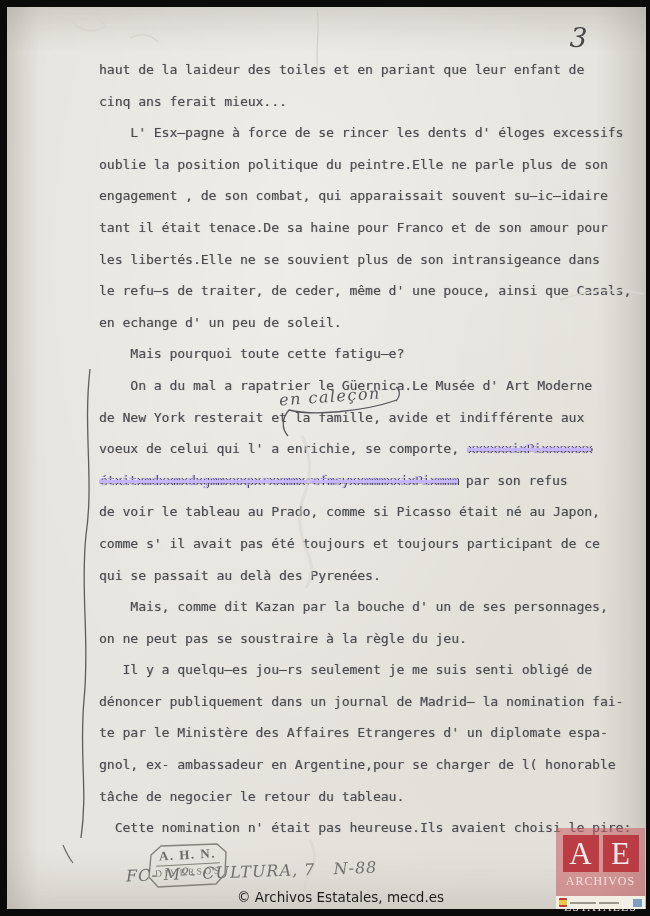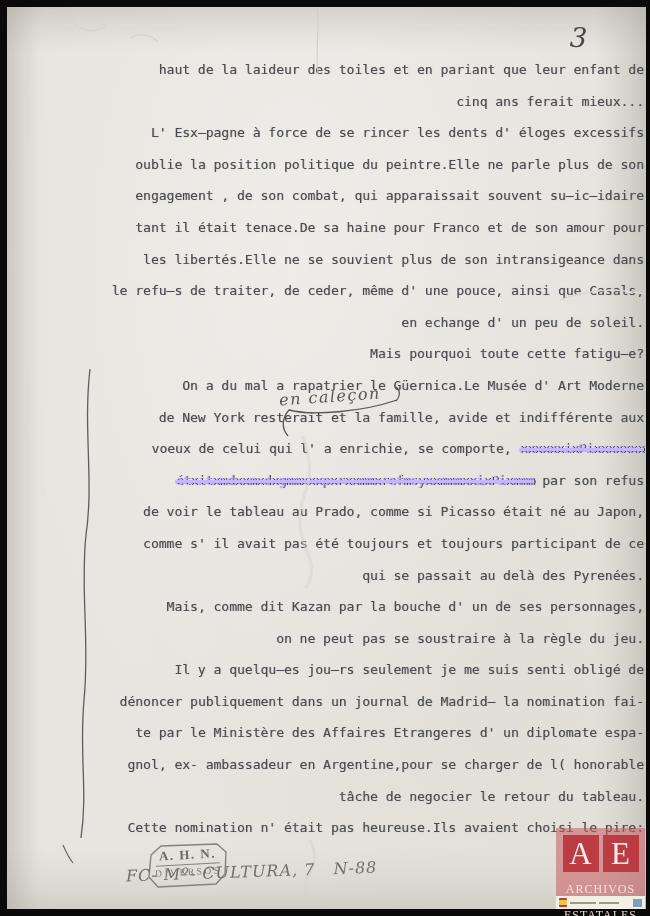--- a/index.html
+++ b/index.html
@@ -26,21 +26,21 @@
     position:absolute;
     left:99px; top:54px;
     width:545px;
     font-family:"DejaVu Sans Mono", monospace;
     font-size:13px;
     line-height:31.6px;
     color:#4b4c50;
     white-space:pre;
     text-shadow:0.5px 0.4px 0.7px rgba(75,76,80,0.45);
   }
-  .tline{height:31.6px;text-align:right;}
+  .tline{height:31.6px;}
   .xstrike{
     text-decoration:line-through;
     text-decoration-thickness:2.5px;
     color:#c4b5fd;
     text-shadow:1px 0 0 #3e3f43, 0.5px 0.4px 0.7px rgba(60,60,64,0.55);
     letter-spacing:-0.5px;
   }
   
   .handwriting{
     position:absolute;
@@ -117,21 +117,21 @@
     text-align:center;
   }
   .ae-word{
     font-family:"Liberation Serif", serif;
     font-size:12px;
     line-height:12.5px;
     letter-spacing:1px;
     color:rgba(247,228,226,0.95);
     margin-top:13px;
   }
-  #ae-word1{margin-top:11px;}
+  #ae-word1{margin-top:3px;}
   #ministry-strip{
     position:absolute;
     left:556px; top:896px;
     width:89px; height:13px;
     background:#f2efe5;
     display:flex; align-items:center; gap:3px;
     padding:0 3px;
     box-sizing:border-box;
   }
   #coat-of-arms{
@@ -202,13 +202,14 @@
     <div class="ae-word" id="ae-word1">ARCHIVOS</div>
     <div class="ae-word" id="ae-word2">ESTATALES</div>
   </div>
   <div id="ministry-strip">
     <div id="coat-of-arms"></div>
     <div class="strip-dash" id="strip-dash1"></div>
     <div class="strip-dash" id="strip-dash2"></div>
     <div id="strip-blue"></div>
   </div>
 
+  <div id="copyright-text">© Archivos Estatales, mecd.es</div>
 </div>
 
 </body></html>

